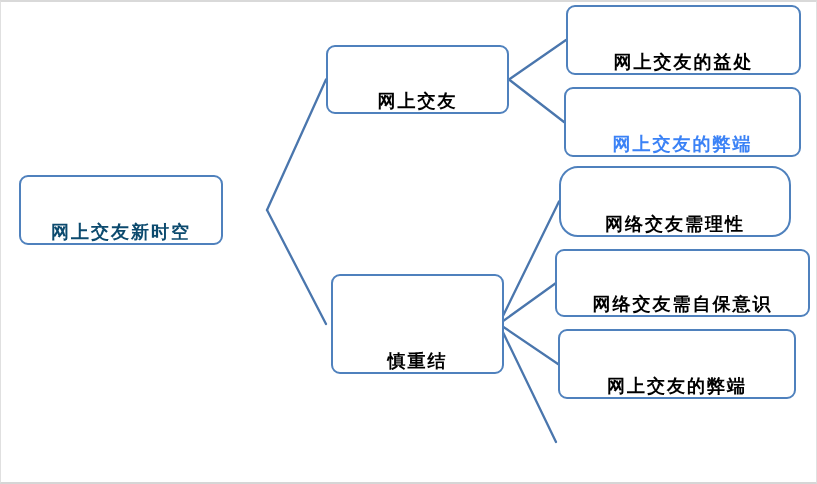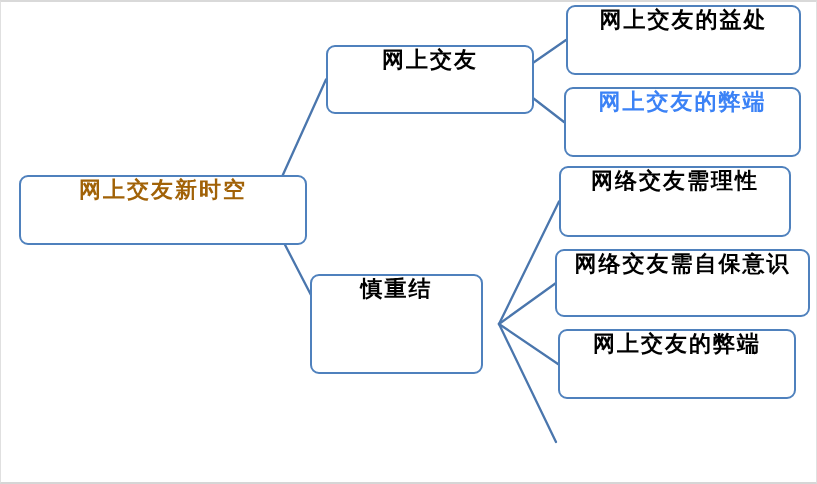--- a/index.html
+++ b/index.html
@@ -30,25 +30,25 @@
   }
   .node {
     position: absolute;
     box-sizing: border-box;
     border: 2.5px solid #4f81bd;
     border-radius: 9px;
     background: #ffffff;
     display: flex;
     flex-direction: column;
     align-items: center;
-    justify-content: flex-start;
+    justify-content: flex-end;
     row-gap: 12px;
     color: #000000;
     font-weight: bold;
-    font-size: 22px;
+    font-size: 18px;
     letter-spacing: 2px;
     line-height: 1.15;
     text-align: center;
     white-space: nowrap;
   }
   .node-line {
     display: block;
   }
 </style>
 </head>
@@ -59,36 +59,36 @@
       <line x1="266" y1="208" x2="325" y2="77.5" stroke="#4a76ad" stroke-width="2.3" stroke-linecap="round"></line>
       <line x1="266" y1="208" x2="325" y2="322" stroke="#4a76ad" stroke-width="2.3" stroke-linecap="round"></line>
       <line x1="508" y1="77.5" x2="565" y2="38" stroke="#4a76ad" stroke-width="2.3" stroke-linecap="round"></line>
       <line x1="508" y1="77.5" x2="563" y2="120" stroke="#4a76ad" stroke-width="2.3" stroke-linecap="round"></line>
       <line x1="498" y1="322" x2="558" y2="199.5" stroke="#4a76ad" stroke-width="2.3" stroke-linecap="round"></line>
       <line x1="498" y1="322" x2="555" y2="281" stroke="#4a76ad" stroke-width="2.3" stroke-linecap="round"></line>
       <line x1="498" y1="322" x2="557" y2="362" stroke="#4a76ad" stroke-width="2.3" stroke-linecap="round"></line>
       <line x1="498" y1="322" x2="555" y2="440" stroke="#4a76ad" stroke-width="2.3" stroke-linecap="round"></line>
     </svg>
 
-<div class="node" style="left: 18px; top: 173px; width: 288px; height: 70px; border-color: rgb(79, 129, 189); color: #a16207;">
+<div class="node" style="left: 18px; top: 173px; width: 204px; height: 70px; border-color: rgb(79, 129, 189); color: #0c4a6e;">
       <div class="node-line">网上交友新时空</div>
     </div>
-    <div class="node" style="left: 325px; top: 43px; width: 208px; height: 69px; border-color: rgb(79, 129, 189); color: rgb(0, 0, 0);">
+    <div class="node" style="left: 325px; top: 43px; width: 183px; height: 69px; border-color: rgb(79, 129, 189); color: rgb(0, 0, 0);">
       <div class="node-line">网上交友</div>
     </div>
     <div class="node" style="left: 565px; top: 3px; width: 235px; height: 70px; border-color: rgb(79, 129, 189); color: rgb(0, 0, 0);">
       <div class="node-line">网上交友的益处</div>
     </div>
     <div class="node" style="left: 563px; top: 85px; width: 237px; height: 70px; border-color: rgb(79, 129, 189); color: #3b82f6;">
       <div class="node-line">网上交友的弊端</div>
     </div>
-    <div class="node" style="left: 309px; top: 272px; width: 173px; height: 100px; border-color: rgb(79, 129, 189); color: rgb(0, 0, 0);">
+    <div class="node" style="left: 330px; top: 272px; width: 173px; height: 100px; border-color: rgb(79, 129, 189); color: rgb(0, 0, 0);">
       <div class="node-line">慎重结</div>
     </div>
-    <div class="node" style="left: 558px; top: 164px; width: 232px; height: 71px; border-color: rgb(79, 129, 189); color: rgb(0, 0, 0);">
+    <div class="node" style="left: 558px; top: 164px; width: 232px; height: 71px; border-color: rgb(79, 129, 189); color: rgb(0, 0, 0); border-radius: 19px;">
       <div class="node-line">网络交友需理性</div>
     </div>
     <div class="node" style="left: 554px; top: 247px; width: 255px; height: 68px; border-color: rgb(79, 129, 189); color: rgb(0, 0, 0);">
       <div class="node-line">网络交友需自保意识</div>
     </div>
     <div class="node" style="left: 557px; top: 327px; width: 238px; height: 70px; border-color: rgb(79, 129, 189); color: rgb(0, 0, 0);">
       <div class="node-line">网上交友的弊端</div>
     </div>
   </div>
 

